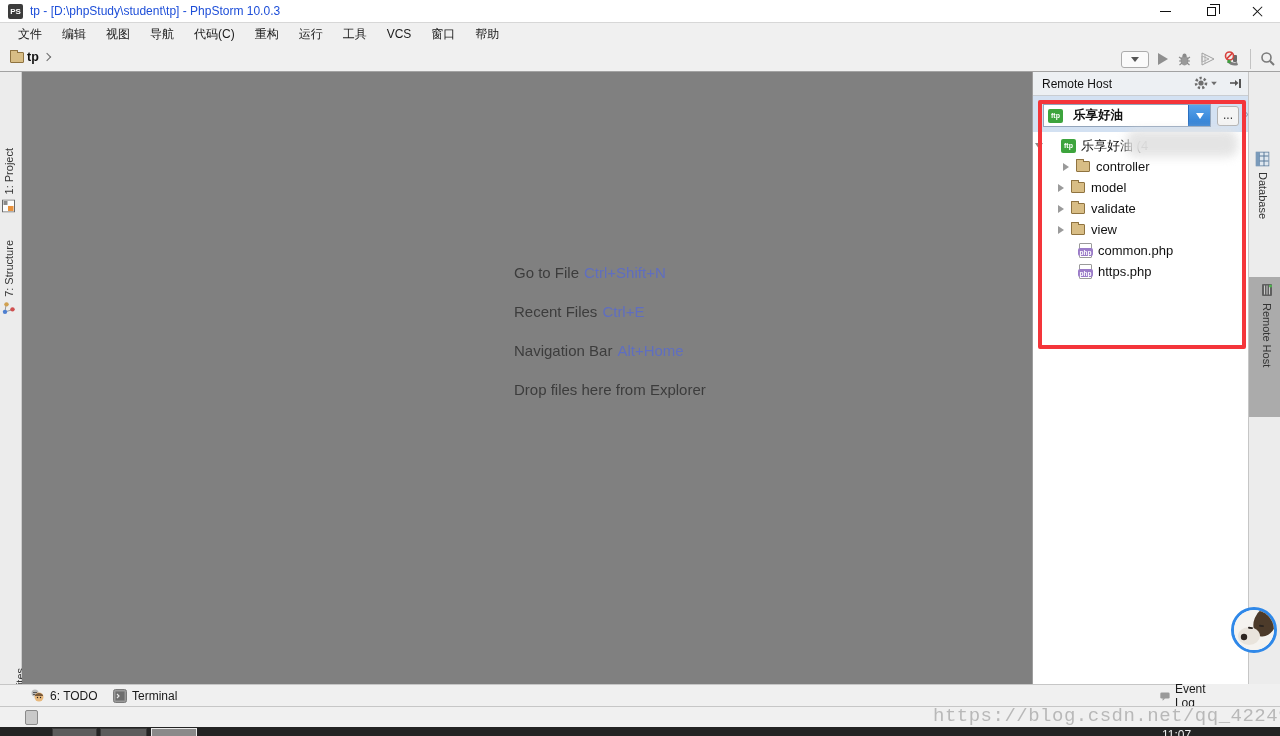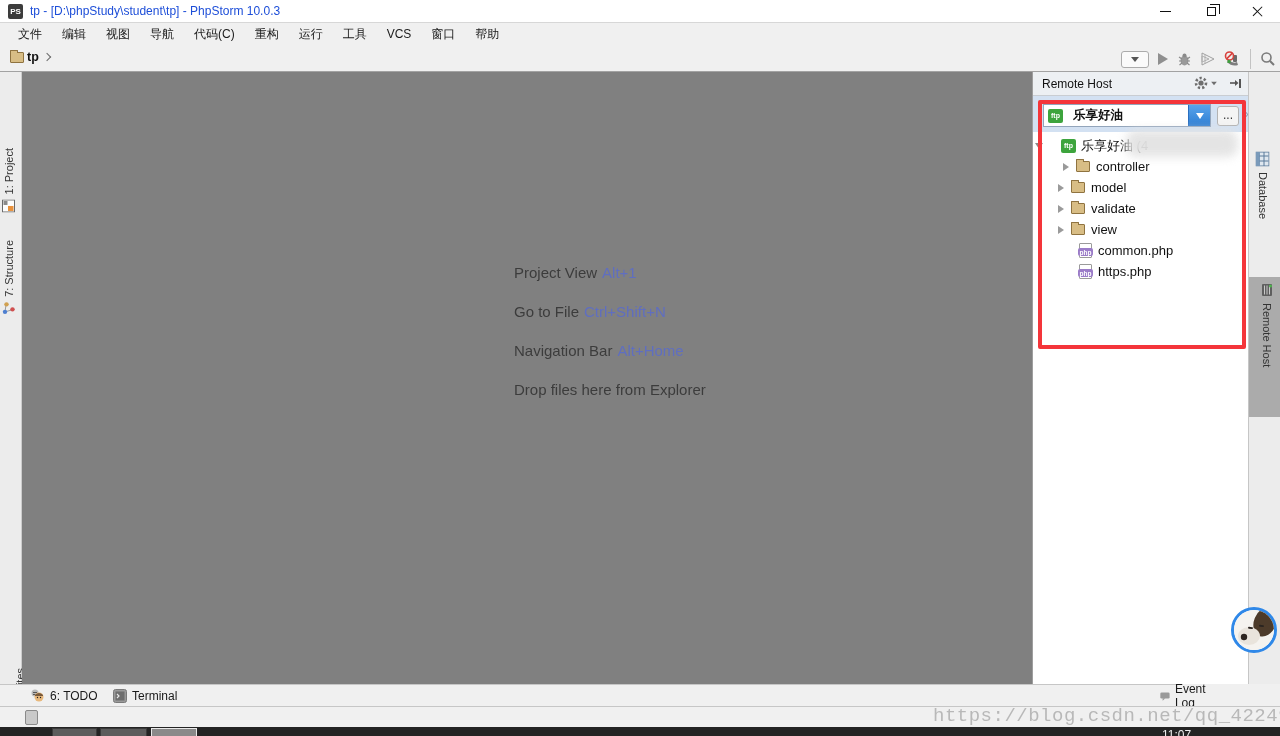--- a/index.html
+++ b/index.html
@@ -190,22 +190,22 @@
       <span>7: Structure</span>
     </div>
     <div class="vtab flip" style="top:596px;">
       <span class="ticon" style="color:#efaf3d; font-size:13px;">★</span>
       <span>2: Favorites</span>
     </div>
   </div>
 
   <div class="editor"></div>
   <div class="help">
-    <div class="hrow"><span class="hl">Project View</span><span class="hs">Alt+1</span></div>
     <div class="hrow"><span class="hl">Go to File</span><span class="hs">Ctrl+Shift+N</span></div>
+    <div class="hrow"><span class="hl">Recent Files</span><span class="hs">Ctrl+E</span></div>
     <div class="hrow"><span class="hl">Navigation Bar</span><span class="hs">Alt+Home</span></div>
     <div class="hrow"><span class="hl">Drop files here from Explorer</span><span class="hs"></span></div>
   </div>
 
   <div class="panel">
     <div class="panel-header">
       <span class="panel-title">Remote Host</span>
       <div class="ph-icons">
         <span style="display:flex; align-items:center; gap:2px;">
           <svg width="14" height="14" viewBox="0 0 14 14">

